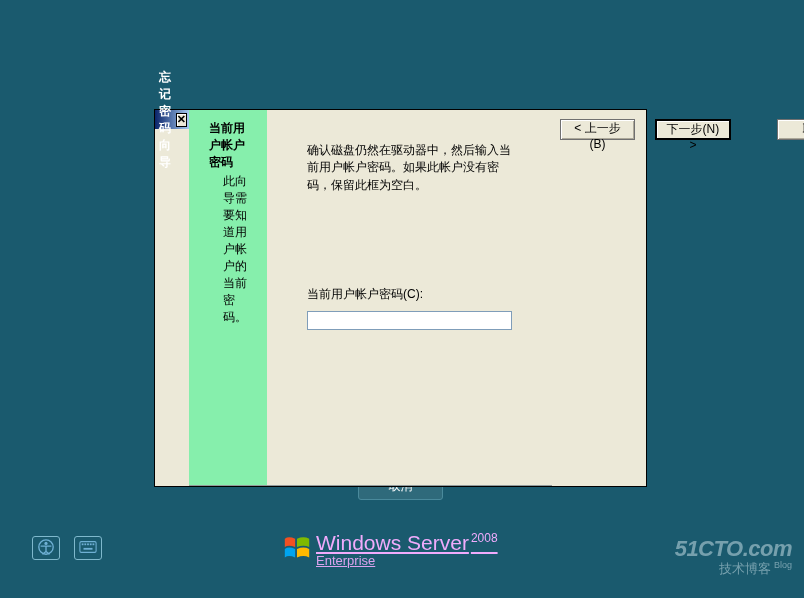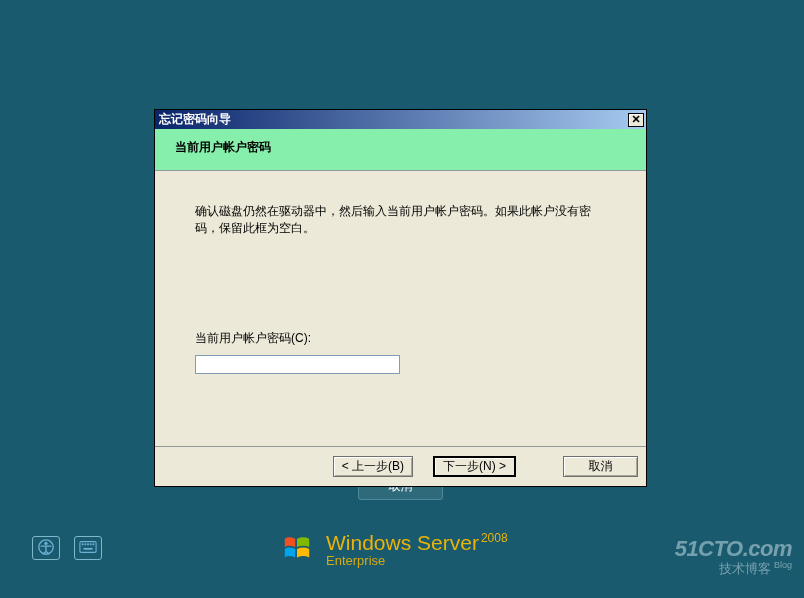--- a/index.html
+++ b/index.html
@@ -11,21 +11,21 @@
       position: relative;
       overflow: hidden;
     }
     
     .wizard {
       position: absolute;
       left: 154px; top: 109px;
       width: 493px; height: 378px;
       background: #ece9d8;
       border: 1px solid #000;
-      display: flex; flex-direction: column;
+      display: flex; flex-direction: row;
     }
     .titlebar {
       height: 19px;
       background: linear-gradient(to right, #0a246a, #a6caf0);
       display: flex; align-items: center; justify-content: space-between;
       padding: 0 2px 0 4px;
     }
     .titlebar-text { color: #fff; font-size: 12px; font-weight: bold; }
     .close-btn {
       width: 16px; height: 14px;
@@ -94,22 +94,23 @@
       border: 1px solid #7fb8cc;
       border-radius: 3px;
       display: flex; align-items: center; justify-content: center;
       background: #1a5a6e;
     }
     .shell-icon svg { width: 18px; height: 18px; }
     
     .branding {
       position: absolute;
       left: 282px; bottom: 30px;
-      display: flex; align-items: center; gap: 14px;
-      color: #eab308;
+      display: flex; align-items: center; gap: 4px;
+      color: #f0abfc;
+      text-decoration: underline;
     }
     .win-flag { width: 30px; height: 30px; }
     .brand-txt .l1 { font-size: 21px; font-weight: 300; }
     .brand-txt .l1 .yr { font-size: 12px; vertical-align: super; margin-left: 2px; }
     .brand-txt .l2 { font-size: 13px; opacity: .9; margin-top: -2px; }
     
     .watermark {
       position: absolute;
       right: 12px; bottom: 20px;
       color: #c2dae2; opacity: 0.55;
@@ -129,20 +130,21 @@
 
 <div class="wizard">
   <div class="titlebar">
     <span class="titlebar-text">忘记密码向导</span>
     <div class="close-btn">
       <span>✕</span>
     </div>
   </div>
   <div class="header-panel">
     <div class="header-title">当前用户帐户密码</div>
+    <div class="header-sub">此向导需要知道用户帐户的当前密码。</div>
   </div>
   <div class="body-panel">
     <div class="instr">确认磁盘仍然在驱动器中，然后输入当前用户帐户密码。如果此帐户没有密码，保留此框为空白。</div>
     <div class="field-label">当前用户帐户密码(C):</div>
     <input type="password" class="field-input" value="" style="">
   </div>
   <div class="button-row">
     <button class="btn">&lt; 上一步(B)</button>
     <button class="btn default">下一步(N) &gt;</button>
     <div class="btn-gap"></div>

